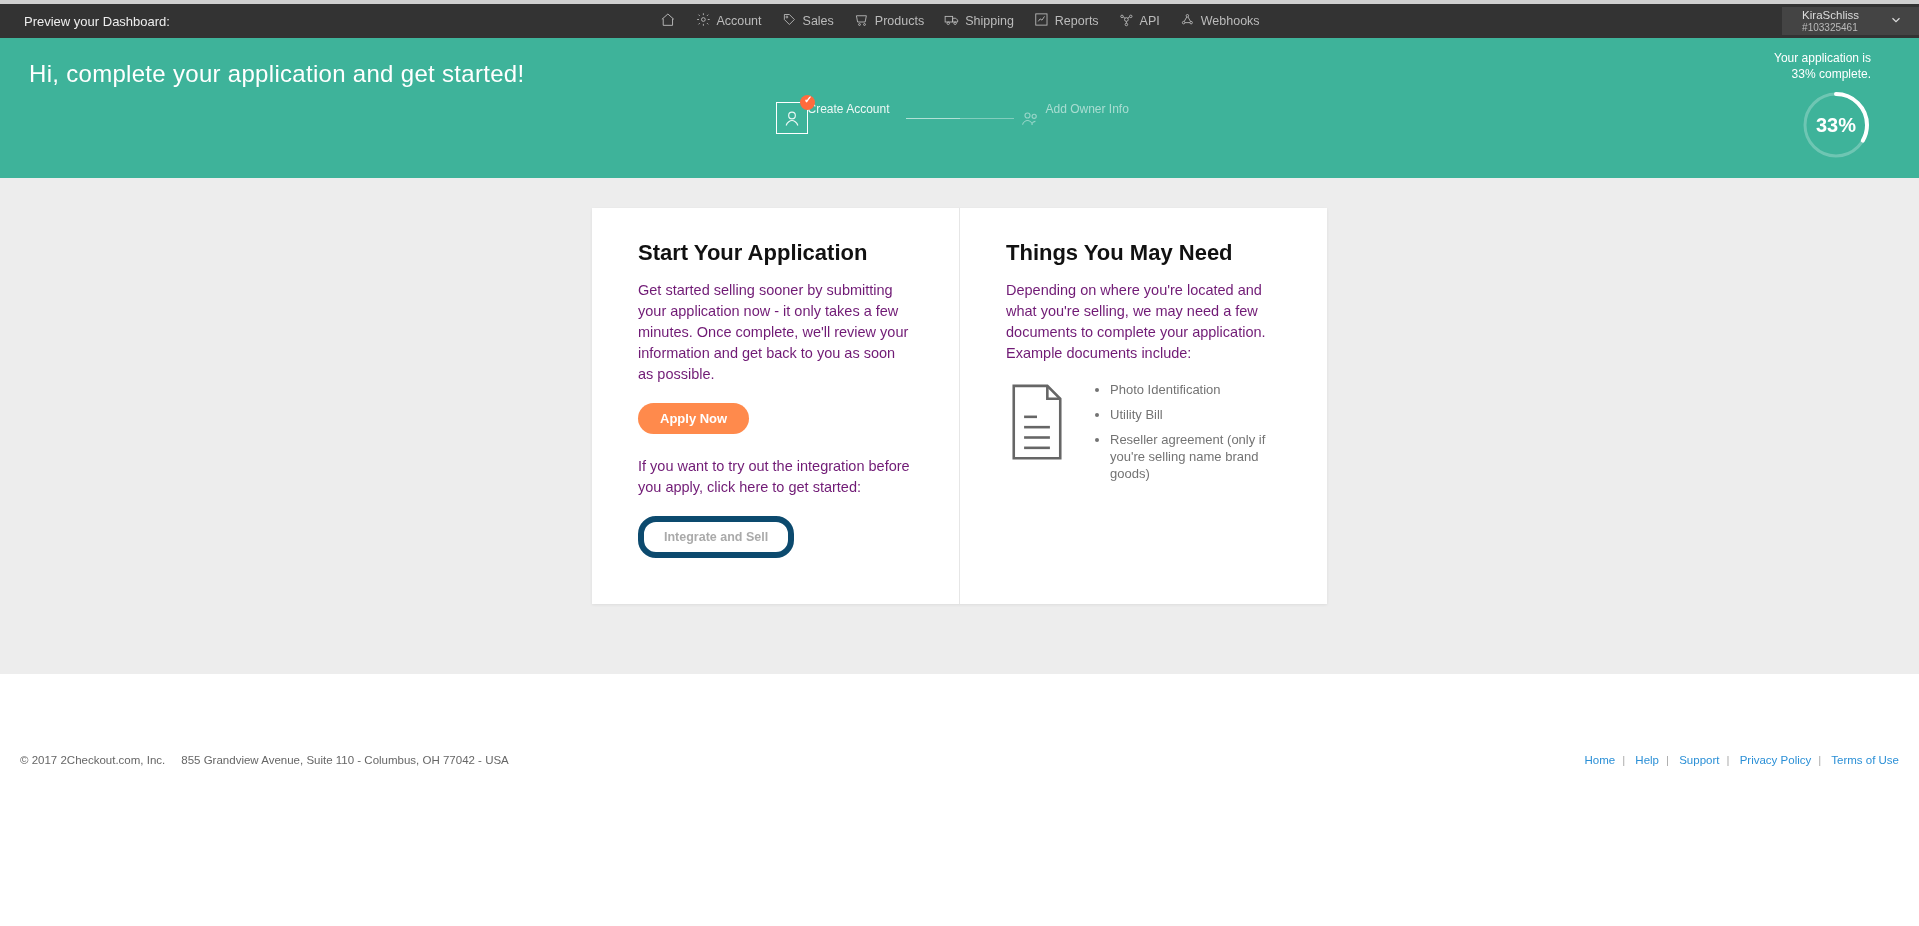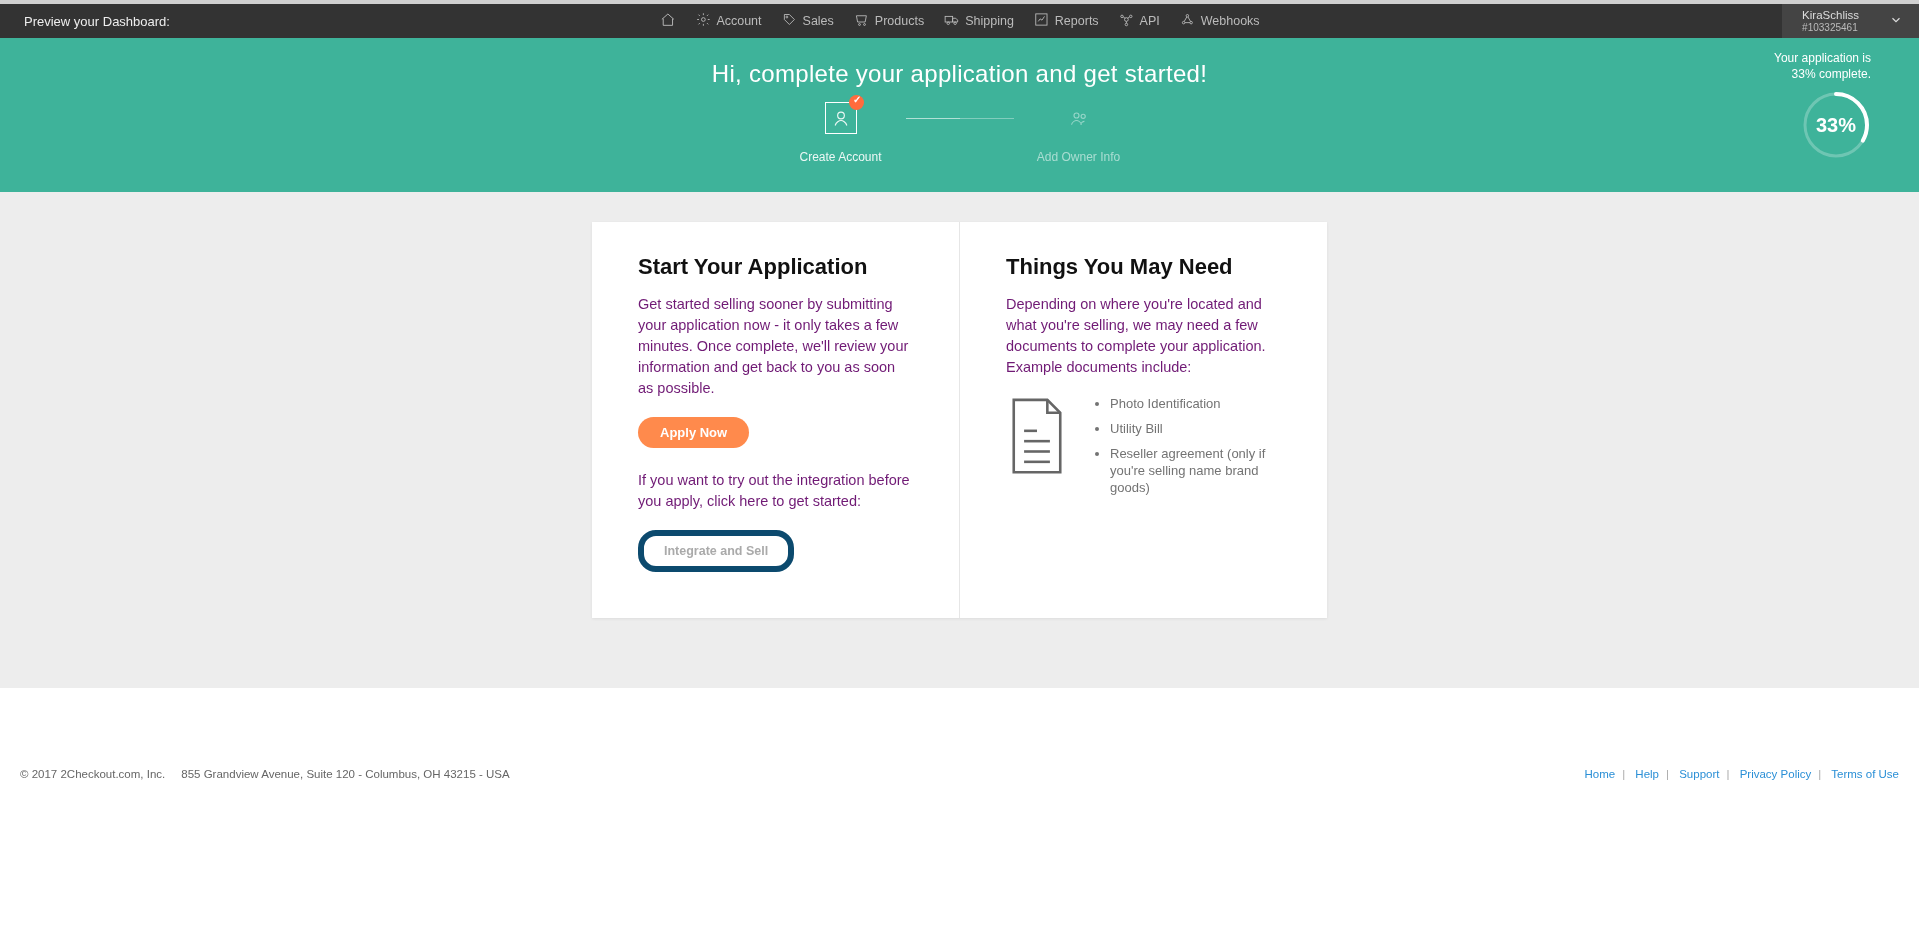--- a/index.html
+++ b/index.html
@@ -38,56 +38,56 @@
     align-items: center;
     gap: 6px;
     color: #bbb;
     cursor: pointer;
   }
   .nav-item svg { width: 15px; height: 15px; stroke: #bbb; fill: none; stroke-width: 1.4; }
   .nav-icon-only svg { width: 16px; height: 16px; }
   .user-box {
     margin-left: auto;
     background: #444;
-    height: 34px;
+    height: 28px;
     display: flex;
     align-items: center;
     padding: 0 16px 0 20px;
     gap: 30px;
     color: #ddd;
     cursor: pointer;
   }
   .user-box .uname { font-size: 11.5px; line-height: 1.15; }
   .user-box .uid { font-size: 10px; color: #bbb; }
   .user-box svg { width: 14px; height: 14px; stroke: #ddd; fill: none; stroke-width: 2; }
 
   
   .hero {
     background: #3eb39a;
     color: #fff;
     padding: 22px 0 28px;
     position: relative;
   }
   .hero-title {
-    text-align: center;
+    text-align: left;
     font-weight: 300;
     font-size: 24px;
     letter-spacing: .3px;
     margin-bottom: 14px;
+    padding-left: 29px;
   }
   .steps {
     display: flex;
     justify-content: center;
     align-items: flex-start;
     gap: 0;
   }
   .step {
     display: flex;
-    flex-direction: column;
-    align-items: center;
+    align-items: flex-start;
     width: 130px;
   }
   .step-icon-wrap {
     position: relative;
     width: 32px; height: 32px;
     border: 1.5px solid rgba(255,255,255,.85);
     display: flex; align-items: center; justify-content: center;
     margin-bottom: 16px;
     background: rgba(255,255,255,0);
   }
@@ -371,21 +371,21 @@
       </div>
     </div>
   </div>
 </div>
 
 <div class="bottom-space"></div>
 
 <div class="footer">
   <div class="footer-left">
     <span>© 2017 2Checkout.com, Inc.</span>
-    <span>855 Grandview Avenue, Suite 120  -  Columbus, OH 43215  -  USA</span>
+    <span>855 Grandview Avenue, Suite 110  -  Columbus, OH 77042  -  USA</span>
   </div>
   <div class="footer-right">
     <a href="#">Home</a><span class="sep">|</span>
     <a href="#">Help</a><span class="sep">|</span>
     <a href="#">Support</a><span class="sep">|</span>
     <a href="#">Privacy Policy</a><span class="sep">|</span>
     <a href="#">Terms of Use</a>
   </div>
 </div>
 

